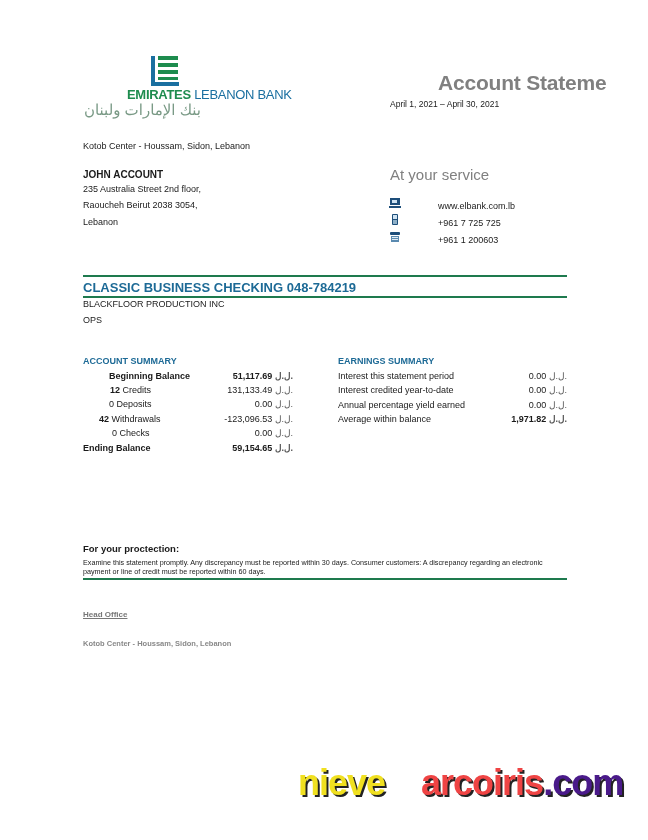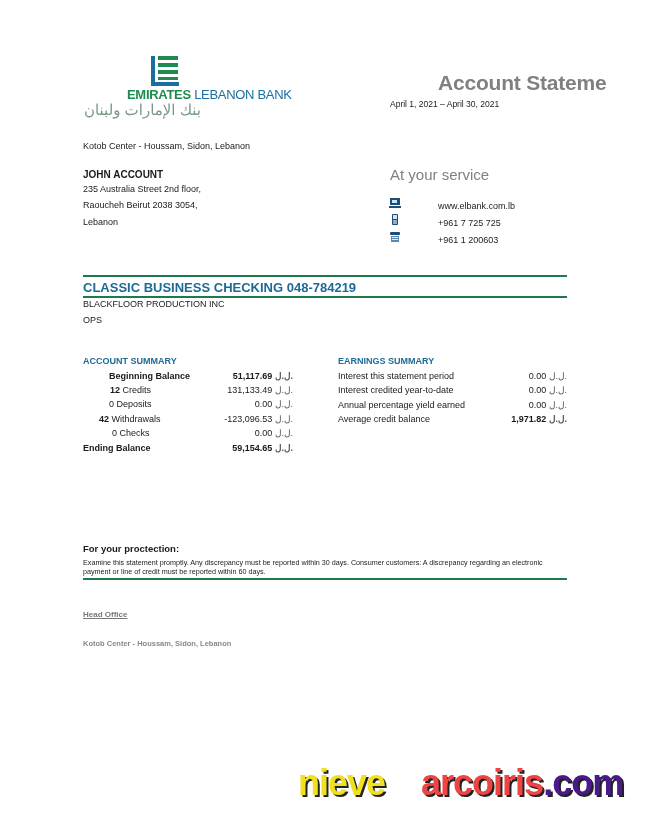--- a/index.html
+++ b/index.html
@@ -145,21 +145,21 @@
 
 <div class="abs row" style="left:338px; top:371px;">Interest this statement period</div>
 <div class="abs row amt" style="left:437px; top:371px;"><span>0.00</span> <span class="cur">ل.ل.</span></div>
 
 <div class="abs row" style="left:338px; top:385px;">Interest credited year-to-date</div>
 <div class="abs row amt" style="left:437px; top:385px;"><span>0.00</span> <span class="cur">ل.ل.</span></div>
 
 <div class="abs row" style="left:338px; top:400px;">Annual percentage yield earned</div>
 <div class="abs row amt" style="left:437px; top:400px;"><span>0.00</span> <span class="cur">ل.ل.</span></div>
 
-<div class="abs row" style="left:338px; top:414px;">Average credit balance</div>
+<div class="abs row" style="left:338px; top:414px;">Average within balance</div>
 <div class="abs row amt lbl-bold" style="left:437px; top:414px;"><span>1,971.82</span> <span class="cur">ل.ل.</span></div>
 
 <div class="abs prot-title">For your proctection:</div>
 <div class="abs prot-text">Examine this statement promptly. Any discrepancy must be reported within 30 days. Consumer customers: A discrepancy regarding an electronic payment or line of credit must be reported within 60 days.</div>
 <div class="abs rule" style="top:578px; height:2px;"></div>
 
 <div class="abs head-office">Head Office</div>
 <div class="abs head-addr">Kotob Center - Houssam, Sidon, Lebanon</div>
 
 <div class="abs watermark">

